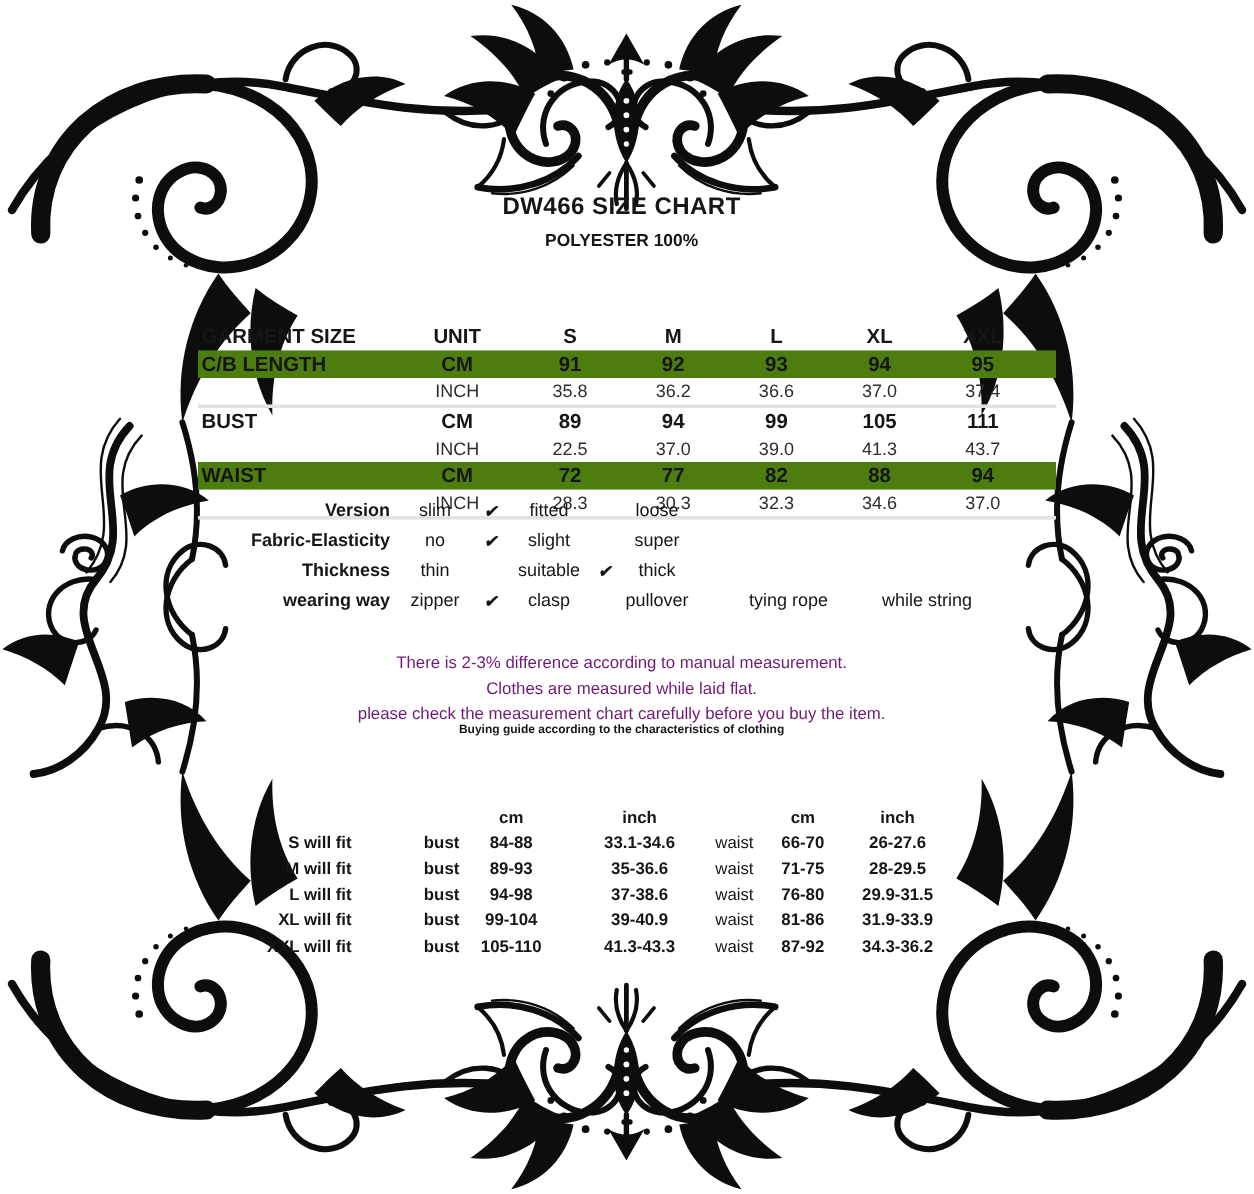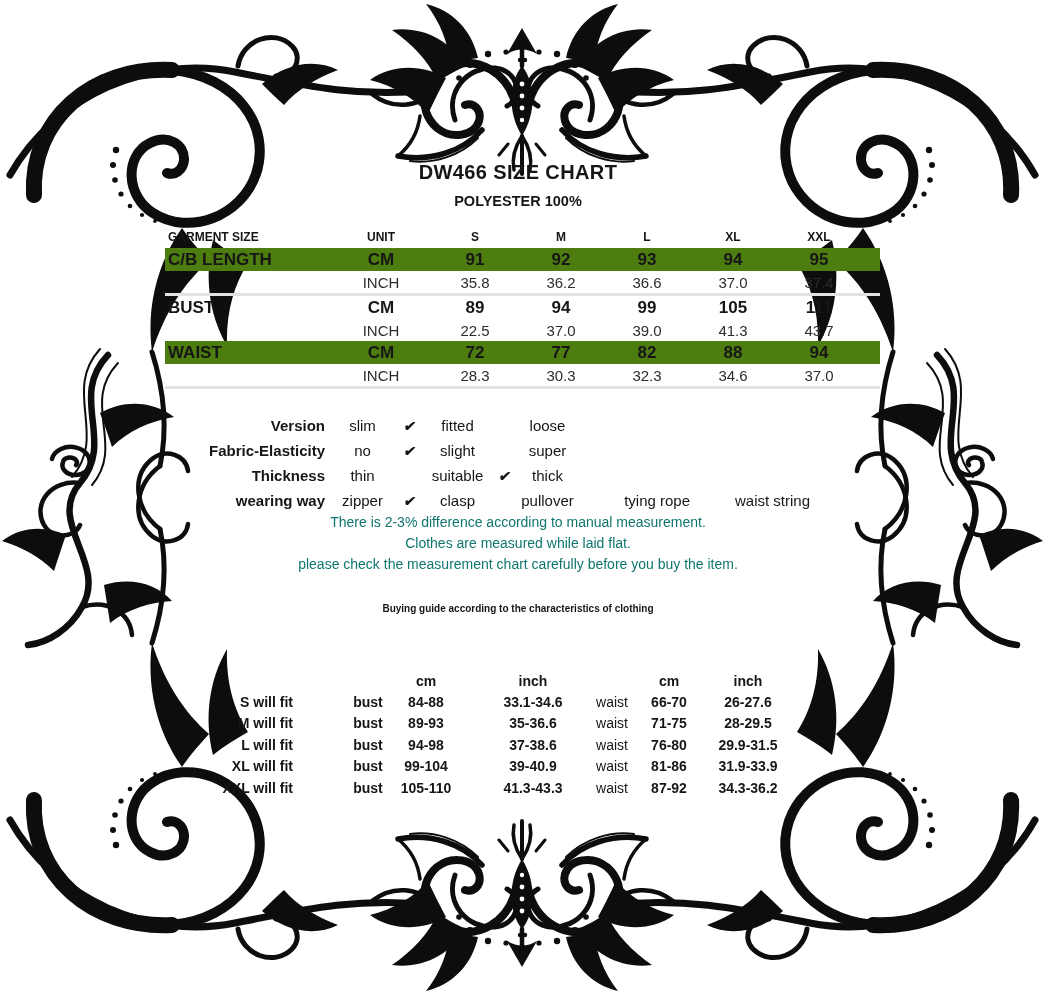--- a/index.html
+++ b/index.html
@@ -11,42 +11,42 @@
   .content{position:absolute;left:0;top:0;width:1045px;height:845px;z-index:2;}
 
   .page-title{position:absolute;top:161px;left:0;width:1036px;text-align:center;
     font-size:20px;font-weight:bold;letter-spacing:.4px;}
   .page-subtitle{position:absolute;top:193px;left:0;width:1036px;text-align:center;
     font-size:14.5px;font-weight:bold;}
 
   
   .size-table{position:absolute;top:225px;left:165px;width:715px;border-bottom:3px solid #e2e2e2;}
   .t-row{display:grid;grid-template-columns:165px 102px repeat(5,86px);align-items:center;}
-  .t-head{height:23px;font-weight:bold;font-size:12px;}
+  .t-head{height:23px;font-weight:bold;font-size:17px;margin-top:44px;}
   .cm-row{height:23px;font-weight:bold;font-size:17px;}
   .inch-row{height:22px;font-size:15px;color:#2d2d2d;}
   .cm-row.shaded{background:#4d7c0f;}
   .t-row.divider{border-top:3px solid #e2e2e2;}
   .t-row .lab{text-align:left;padding-left:3px;}
   .t-row .unit,.t-row .val{text-align:center;}
 
   
   .attrs{position:absolute;top:413px;left:160px;width:740px;}
   .attr-row{display:flex;height:25px;align-items:center;font-size:15px;}
   .attr-label{width:165px;text-align:right;font-weight:bold;}
   .c1{width:75px;text-align:center;}
   .ck{width:20px;text-align:center;font-weight:bold;font-size:14px;transform:skewX(-10deg);}
   .c2{width:75px;text-align:center;}
   .ck2{width:20px;text-align:center;font-weight:bold;font-size:14px;transform:skewX(-10deg);}
   .c3{width:65px;text-align:center;}
   .c4{width:85px;text-align:right;margin-left:25px;}
   .c5{width:115px;text-align:center;margin-left:25px;}
 
-  .notes{position:absolute;top:512px;left:0;width:1036px;text-align:center;
-    font-size:14px;line-height:21px;color:#0f766e;}
+  .notes{position:absolute;top:542px;left:0;width:1036px;text-align:center;
+    font-size:14px;line-height:21px;color:#701a75;}
   .notes p{margin:0;}
   .guide-heading{position:absolute;top:603px;left:0;width:1036px;text-align:center;
     font-size:10px;font-weight:bold;}
 
   
   .guide{position:absolute;top:670px;left:200px;width:640px;font-size:14px;}
   .g-row{display:flex;align-items:center;height:21.4px;}
   .g-size{width:93px;text-align:right;font-weight:bold;}
   .g-part1{width:50px;margin-left:50px;text-align:center;font-weight:bold;}
   .g-cm1{width:60px;margin-left:3px;text-align:center;font-weight:bold;}
@@ -252,21 +252,21 @@
         <div class="c5"></div>
       </div>
       <div class="attr-row">
         <div class="attr-label">wearing way</div>
         <div class="c1">zipper</div>
         <div class="ck">✔</div>
         <div class="c2">clasp</div>
         <div class="ck2"></div>
         <div class="c3">pullover</div>
         <div class="c4">tying rope</div>
-        <div class="c5">waist string</div>
+        <div class="c5">while string</div>
       </div>
     </div>
 
   <div class="notes">
       <p>There is 2-3% difference according to manual measurement.</p>
       <p>Clothes are measured while laid flat.</p>
       <p>please check the measurement chart carefully before you buy the item.</p>
     </div>
 
   <div class="guide-heading">Buying guide according to the characteristics of clothing</div>

